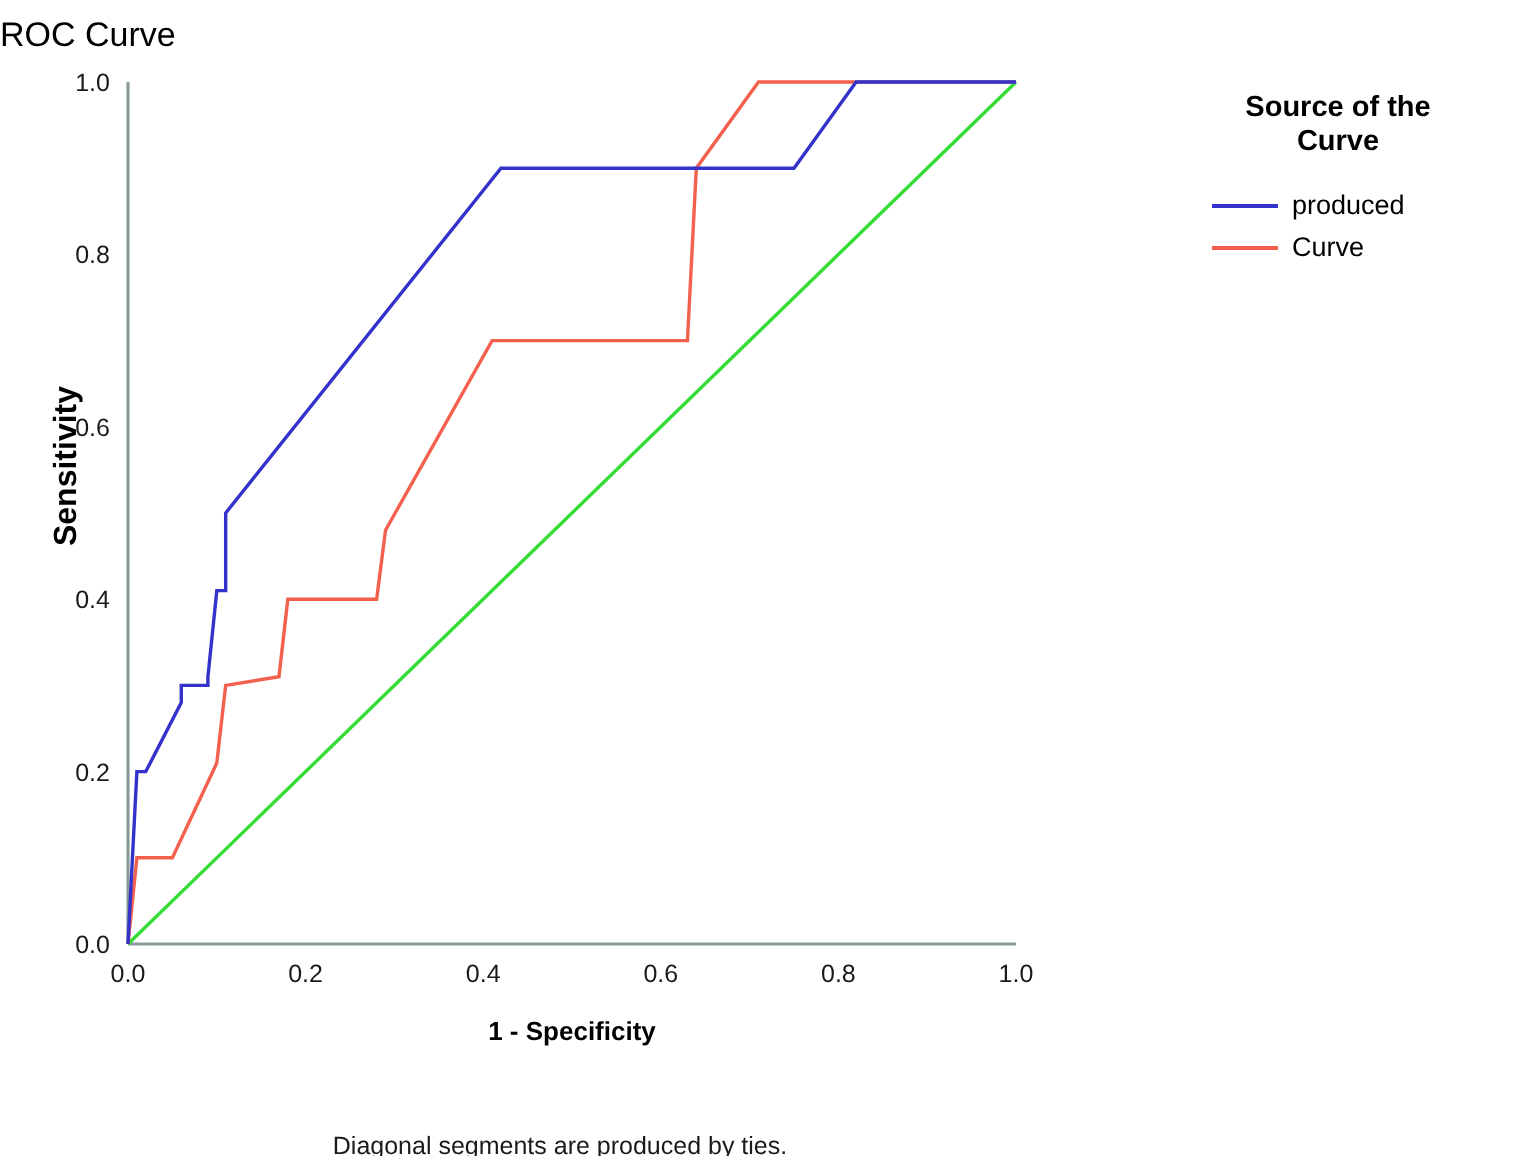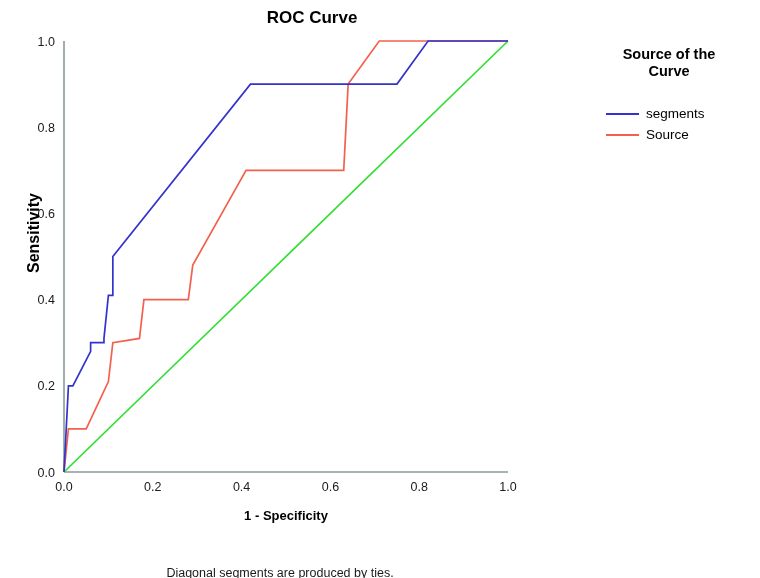--- a/index.html
+++ b/index.html
@@ -21,26 +21,25 @@
     width: 760px;
     height: 578px;
   }
 
   
   .chart-title {
     position: absolute;
     left: 0;
     top: 8px;
     width: 560px;
-    text-align: center;
+    text-align: left;
     font-size: 17px;
-    font-weight: bold;
+    font-weight: normal;
     color: #000;
     letter-spacing: 0px;
-    margin-left: 32px;
   }
 
   
   .plot-wrap {
     position: absolute;
     left: 0;
     top: 0;
     width: 560px;
     height: 500px;
   }
@@ -91,21 +90,21 @@
     left: 606px;
     top: 46px;
     width: 150px;
   }
   .legend-title {
     font-size: 14.5px;
     font-weight: bold;
     text-align: center;
     line-height: 1.18;
     width: 126px;
-    margin: 0 0 24px 0;
+    margin: 0 0 13px 0;
   }
   .legend-items {
     margin: 0;
     padding: 0;
     list-style: none;
   }
   .legend-item {
     display: flex;
     align-items: center;
     height: 19px;
@@ -166,22 +165,22 @@
     <div class="x-axis-title">1 - Specificity</div>
   </div>
 
   <div class="footnote">Diagonal segments are produced by ties.</div>
 
   <div class="legend">
     <div class="legend-title">Source of the Curve</div>
     <ul class="legend-items" id="legend-items">
         <li class="legend-item">
           <span class="legend-swatch" style="border-top-color: rgb(51, 51, 204);"></span>
-          <span class="legend-label">segments</span>
+          <span class="legend-label">produced</span>
         </li>
         <li class="legend-item">
           <span class="legend-swatch" style="border-top-color: rgb(244, 96, 78);"></span>
-          <span class="legend-label">Source</span>
+          <span class="legend-label">Curve</span>
         </li>
       </ul>
   </div>
 
 </div>
 
 </body></html>

